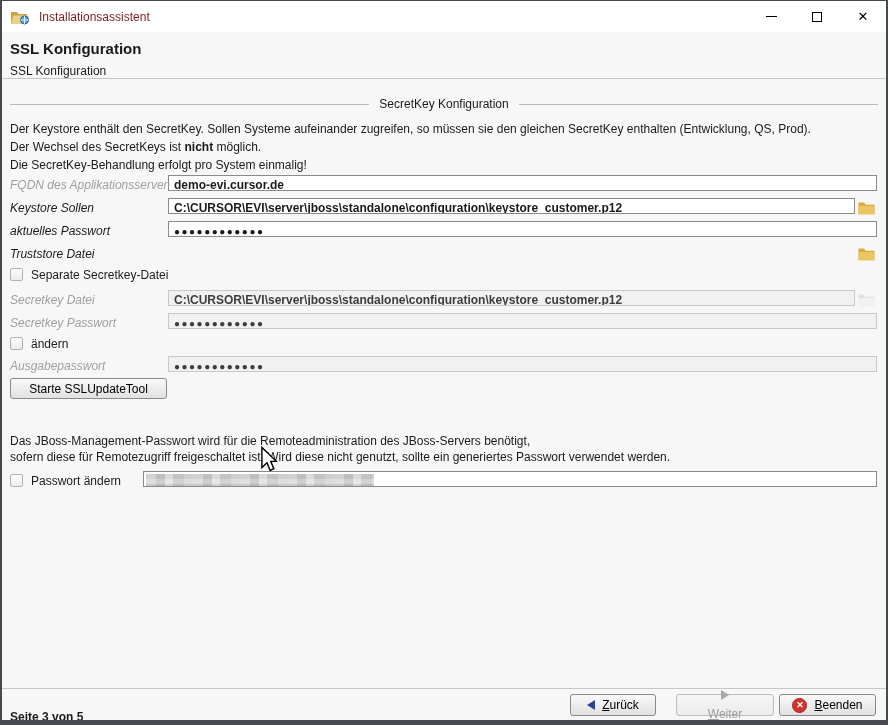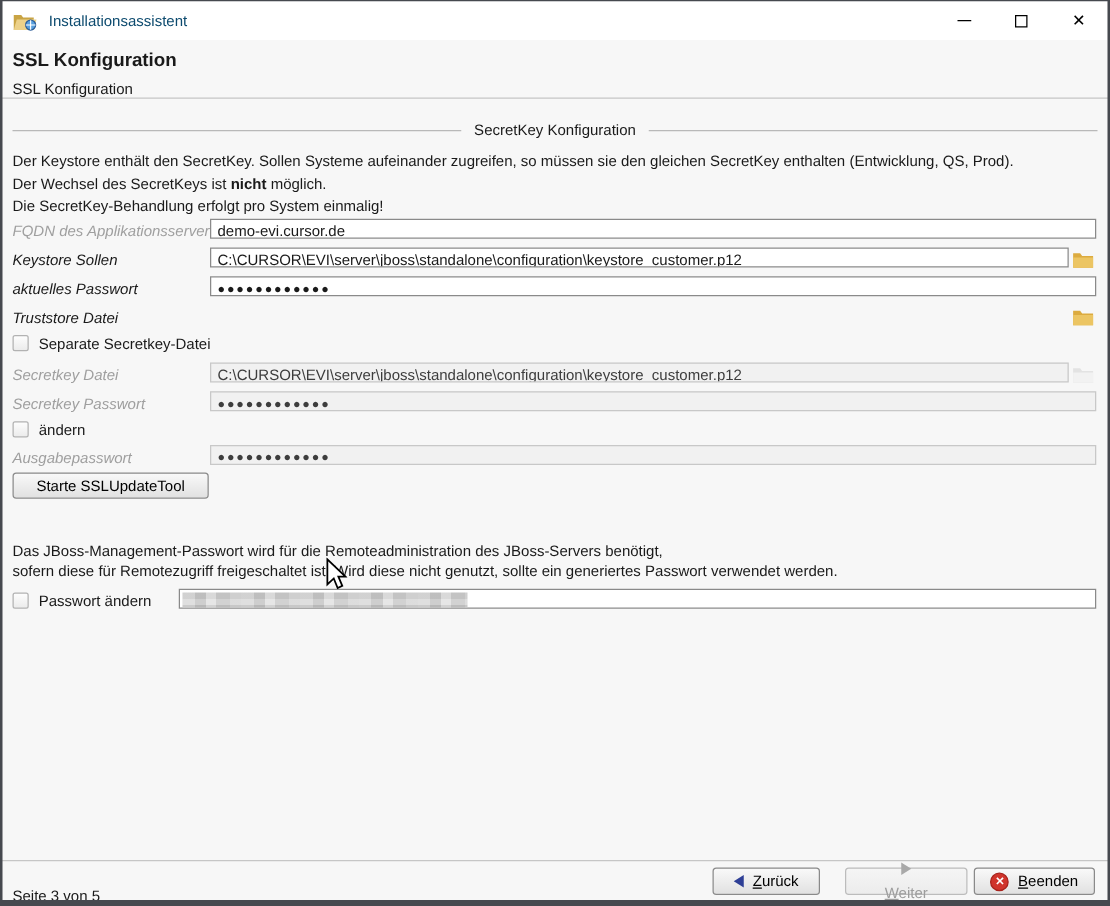--- a/index.html
+++ b/index.html
@@ -8,42 +8,42 @@
             font-size:12px; color:#1a1a1a; overflow:hidden; }
   .frame { position:absolute; background:#46494f; z-index:60; }
   .f-top    { left:0; top:0; width:888px; height:1px; }
   .f-left   { left:0; top:0; width:2px; height:725px; }
   .f-right  { right:0; top:0; width:2px; height:725px; }
   .f-bottom { left:0; bottom:0; width:888px; height:5px; }
 
   .titlebar { position:absolute; left:2px; top:1px; width:884px; height:31px;
               background:#ffffff; display:flex; align-items:center; }
   .app-icon { margin-left:8px; flex:0 0 auto; }
-  .title-text { margin-left:9px; font-size:12px; color:#0c4a6e; }
+  .title-text { margin-left:9px; font-size:12px; color:#7f1d1d; }
   .winbtns { margin-left:auto; display:flex; height:100%; }
   .winbtn { width:46px; height:100%; display:flex; align-items:center; justify-content:center; cursor:default; }
   .glyph-min { width:11px; height:1px; background:#000; }
   .glyph-max { width:10px; height:10px; border:1px solid #000; }
   .glyph-close { font-size:13px; color:#000; line-height:1; }
 
   .h1 { position:absolute; left:10px; top:40px; font-size:15px; font-weight:bold; }
   .h2 { position:absolute; left:10px; top:64px; }
   .sep { position:absolute; left:0; width:888px; height:1px; background:#c6c6c6; }
 
   .group-title { position:absolute; left:10px; width:868px; display:flex; align-items:center; }
   .group-title .line { flex:1; height:1px; background:#b9b9b9; }
   .group-title .txt { padding:0 10px; white-space:nowrap; }
 
   .para { position:absolute; left:10px; line-height:18px; }
 
   .label { position:absolute; left:10px; white-space:nowrap;font-style:italic; }
   .label.dis { color:#9f9f9f; }
 
   .input { position:absolute; height:16px; padding:0 5px; line-height:18px;
-           white-space:nowrap; overflow:hidden; }
+           white-space:nowrap; overflow:hidden;font-weight:bold; }
   .input.en  { background:#ffffff; border:1px solid #8a8a8a; }
   .input.dis { background:#f1f1f1; border:1px solid #c8c8c8; color:#3d3d3d; }
   .pwd { font-size:10px; letter-spacing:1.5px; line-height:19px; }
 
   .folder-btn { position:absolute; width:21px; height:20px; display:flex;
                 align-items:center; justify-content:center; }
   .gold .fol-top { fill:#dcab3f; }
   .gold .fol-front { fill:#ecc563; }
   .pale .fol-top { fill:#e3e3e3; }
   .pale .fol-front { fill:#f2f2f2; }
@@ -63,21 +63,21 @@
   .quit-ico { width:15px; height:15px; border-radius:50%; background:#d0342c; border:1px solid #a8231d;
               color:#fff; font-size:9px; font-weight:bold; display:flex; align-items:center; justify-content:center; }
   u { text-decoration:underline; }
 
   .redacted { position:absolute; left:2px; top:2px; width:228px; height:15px;
     background:
       repeating-linear-gradient(0deg, rgba(0,0,0,0.07) 0 5px, rgba(255,255,255,0.14) 5px 10px, rgba(0,0,0,0.04) 10px 15px),
       repeating-linear-gradient(90deg, #dadada 0 10px, #c6c6c6 10px 19px, #e2e2e2 19px 27px, #cbcbcb 27px 38px, #d7d7d7 38px 47px); }
 
   .cursor { position:absolute; z-index:70; }
-  .footer-text { position:absolute; left:10px; top:710px; }
+  .footer-text { position:absolute; left:10px; top:710px;font-weight:bold; }
 </style>
 </head>
 <body>
 
 <div class="window">
   <div class="frame f-top"></div>
   <div class="frame f-left"></div>
   <div class="frame f-right"></div>
   <div class="frame f-bottom"></div>
 

